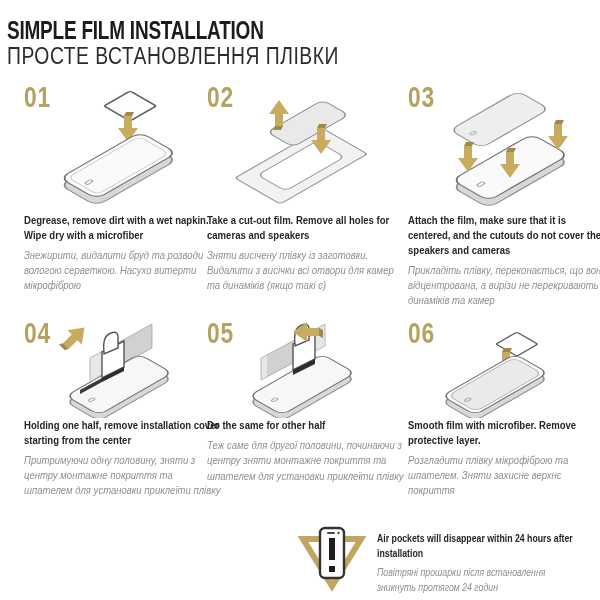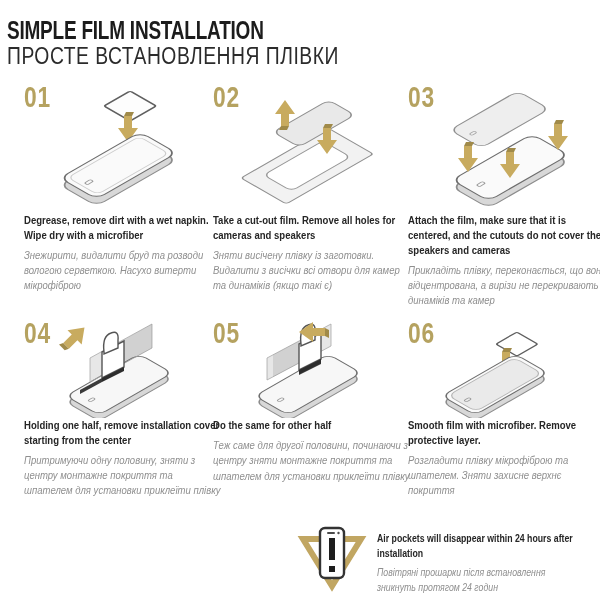--- a/index.html
+++ b/index.html
@@ -6,21 +6,21 @@
   .canvas{position:relative;width:600px;height:600px;background:#ffffff;overflow:hidden;
           font-family:"Liberation Sans",sans-serif;color:#262626;}
   
   .hdr{position:absolute;left:7px;top:6px;margin-top:11px;}
   .hdr h1{margin:0;font-size:25px;font-weight:700;color:#1c1c1c;line-height:1.08;
           transform:scaleX(.76);transform-origin:0 0;white-space:nowrap;letter-spacing:-.3px;}
   .hdr h2{margin:0;font-size:23px;font-weight:400;color:#2b2b2b;line-height:1.1;
           transform:scaleX(.84);transform-origin:0 0;white-space:nowrap;letter-spacing:.6px;}
   
   .cell{position:absolute;width:196px;}
-  .c1{left:24px}.c2{left:213px}.c3{left:408px}
+  .c1{left:24px}.c2{left:207px}.c3{left:408px}
   .row1{top:82px;height:232px}.row2{top:318px;height:212px}
   .num{position:absolute;left:0;top:0;font-size:30px;font-weight:700;color:#B5A260;
        line-height:1;transform:scaleX(.76);transform-origin:0 0;letter-spacing:1px;}
   .illo{position:absolute;left:0;top:4px;}
   .txt{position:absolute;left:0;width:240px;transform:scaleX(.83);transform-origin:0 0;}
   .row1 .txt{top:131px}.row2 .txt{top:100px}
   .en{margin:0 0 5px;font-size:11.5px;font-weight:700;color:#262626;line-height:1.3;}
   .ua{margin:0;font-size:11.5px;font-style:italic;color:#8f8f8f;line-height:1.33;}
   
   .note{position:absolute;left:296px;top:526px;display:flex;align-items:flex-start;}

